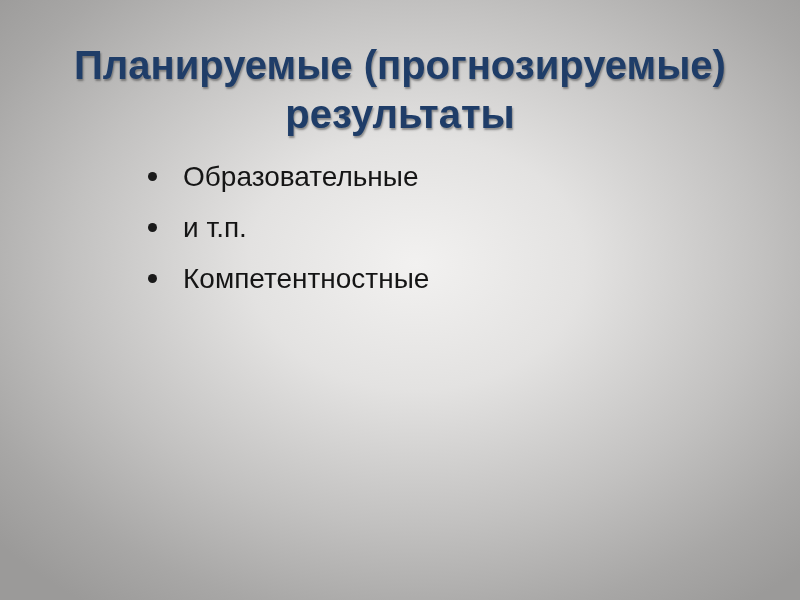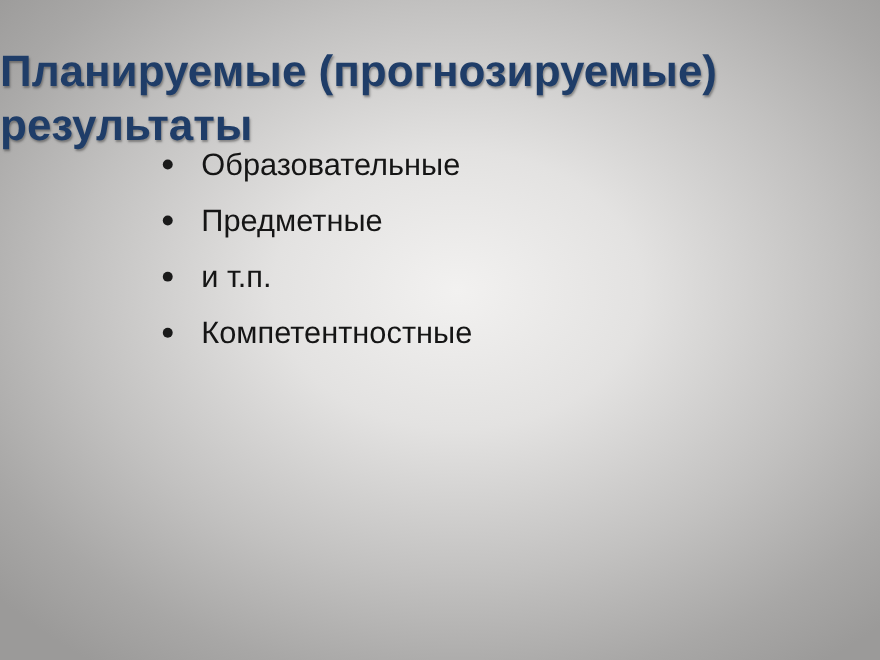--- a/index.html
+++ b/index.html
@@ -13,34 +13,35 @@
     overflow: hidden;
     background: radial-gradient(ellipse 560px 420px at 52% 44%,
       #f2f1f0 0%, #e3e2e1 30%, #c2c1c0 62%, #a8a7a6 85%, #9b9a99 100%);
     font-family: "Liberation Sans", "DejaVu Sans", sans-serif;
   }
   .title {
     position: absolute;
     top: 14px;
     left: 0;
     width: 100%;
+    text-align: center;
     color: #1f3d68;
     font-size: 40px;
     font-weight: bold;
     line-height: 1.22;
     letter-spacing: 0px;
     text-shadow: 1px 2px 2px rgba(40,40,40,0.45), 0 0 1px rgba(255,255,255,0.25);
   }
   .title .line {
     display: block;
   }
   .bullet-list {
     position: absolute;
     left: 148px;
-    top: 124px;
+    top: 151px;
     margin: 0;
     padding: 0;
     list-style: none;
   }
   .bullet-item {
     display: flex;
     align-items: center;
     height: 51px;
     color: #151515;
     font-size: 28px;
@@ -69,24 +70,20 @@
     <span class="line">результаты</span>
   </h1>
 
   <ul class="bullet-list">
     <li class="bullet-item">
       <span class="bullet-dot"></span>
       <span class="bullet-text">Образовательные</span>
     </li>
     <li class="bullet-item">
       <span class="bullet-dot"></span>
-      <span class="bullet-text">Предметные</span>
-    </li>
-    <li class="bullet-item">
-      <span class="bullet-dot"></span>
       <span class="bullet-text">и т.п.</span>
     </li>
     <li class="bullet-item">
       <span class="bullet-dot"></span>
       <span class="bullet-text">Компетентностные</span>
     </li>
   </ul>
 </div>
 
 </body></html>

